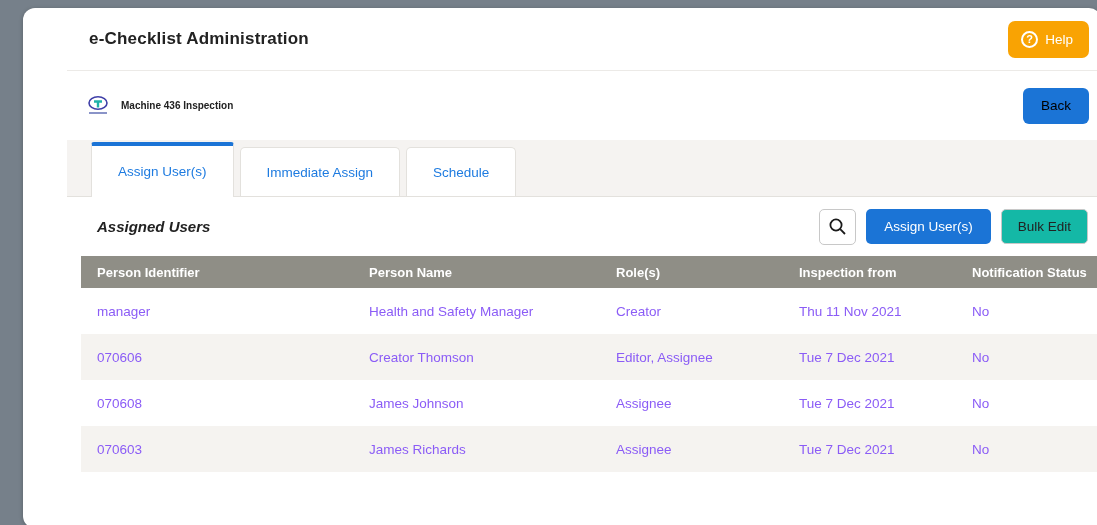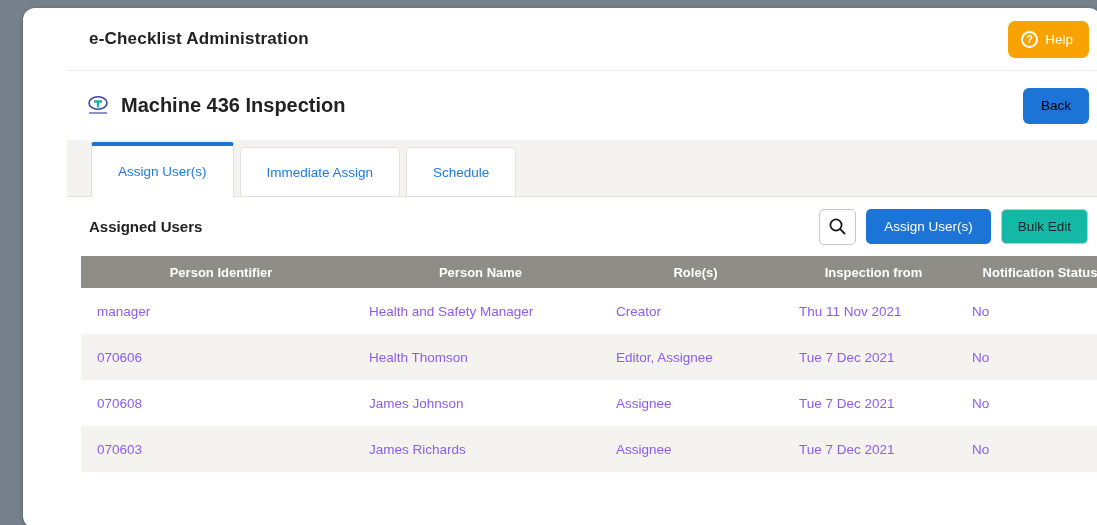--- a/index.html
+++ b/index.html
@@ -36,21 +36,21 @@
   .help-q{
     width:17px; height:17px; border:2px solid #fff; border-radius:50%;
     display:flex; align-items:center; justify-content:center;
     font-size:11px; font-weight:700; line-height:1;
   }
   
   .subhdr{
     height:69px; display:flex; align-items:center; padding:0 12px 0 18px;
   }
   .logo{width:26px; height:22px; margin-right:10px; flex:0 0 auto;}
-  .subhdr-title{font-size:20px; font-weight:700;}
+  .subhdr-title{font-size:10px; font-weight:700;}
   .back-btn{
     background:var(--accent); color:#000000; border:none; cursor:pointer;
     height:36px; padding:0 18px; border-radius:6px;
     font-size:13.5px; font-family:inherit;
   }
   
   .tabstrip{
     height:57px; background:var(--stripbg); border-bottom:1px solid var(--border);
     display:flex; align-items:flex-end; padding-left:24px; position:relative;
   }
@@ -61,40 +61,40 @@
     height:49px; padding:0 26px; display:flex; align-items:center; justify-content:center;
   }
   .tab.active{
     height:55px; border-top:4px solid var(--accent);
     margin-bottom:-1px; z-index:2; border-radius:3px 3px 0 0;
   }
   
   .toolbar{
     height:59px; display:flex; align-items:center; padding:0 13px 0 14px; gap:10px;
   }
-  .section-title{font-size:15px; font-weight:700; margin-left:8px;}
+  .section-title{font-size:15px; font-weight:700; margin-left:16px;font-style:italic;}
   .icon-btn{
     width:37px; height:36px; background:#fff; border:1px solid var(--btnborder);
     border-radius:5px; display:flex; align-items:center; justify-content:center; cursor:pointer;
   }
   .primary-btn{
     background:var(--accent); color:#fff; border:none; cursor:pointer;
     height:35px; padding:0 18px; border-radius:5px; font-size:13.5px; font-family:inherit;
   }
   .ghost-btn{
     background:#14b8a6; color:#222; border:1px solid var(--btnborder); cursor:pointer;
     height:35px; padding:0 16px; border-radius:5px; font-size:13.5px; font-family:inherit;
   }
   
   .table-wrap{padding:0 13px 0 14px;}
   table{width:100%; border-collapse:collapse; table-layout:fixed; font-size:13.5px;}
   col.c1{width:272px;} col.c2{width:247px;} col.c3{width:183px;}
   col.c4{width:173px;} col.c5{width:160px;}
   thead th{
-    background:var(--thbg); color:#fff; font-weight:700; text-align:center;
+    background:var(--thbg); color:#fff; font-weight:700; text-align:left;
     height:32px; padding:0 8px 0 16px; font-size:13px;
   }
   tbody td{height:46px; padding:0 8px 0 16px; color:#8b5cf6;}
   tbody tr:nth-child(even){background:var(--altrow);}
 </style>
 </head>
 <body>
 
 <div class="card">
 
@@ -158,21 +158,21 @@
       <tbody>
         <tr>
           <td>manager</td>
           <td>Health and Safety Manager</td>
           <td>Creator</td>
           <td>Thu 11 Nov 2021</td>
           <td>No</td>
         </tr>
         <tr>
           <td>070606</td>
-          <td>Health Thomson</td>
+          <td>Creator Thomson</td>
           <td>Editor, Assignee</td>
           <td>Tue 7 Dec 2021</td>
           <td>No</td>
         </tr>
         <tr>
           <td>070608</td>
           <td>James Johnson</td>
           <td>Assignee</td>
           <td>Tue 7 Dec 2021</td>
           <td>No</td>

